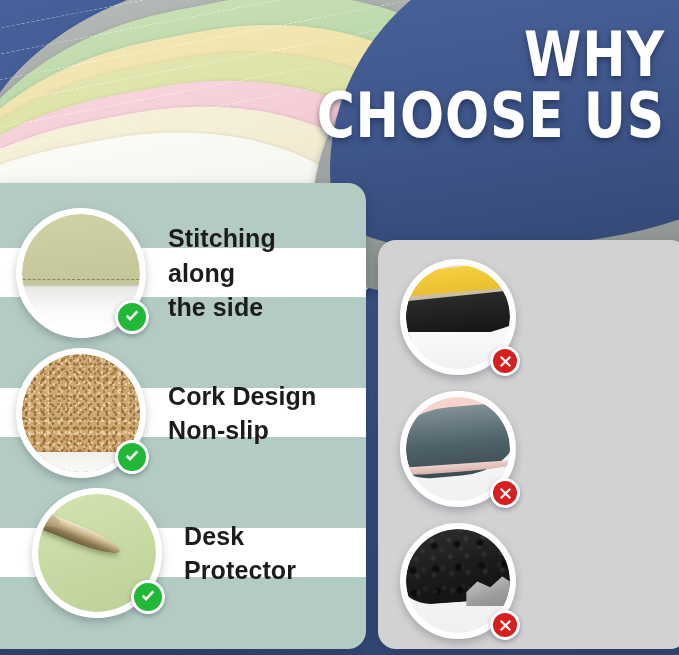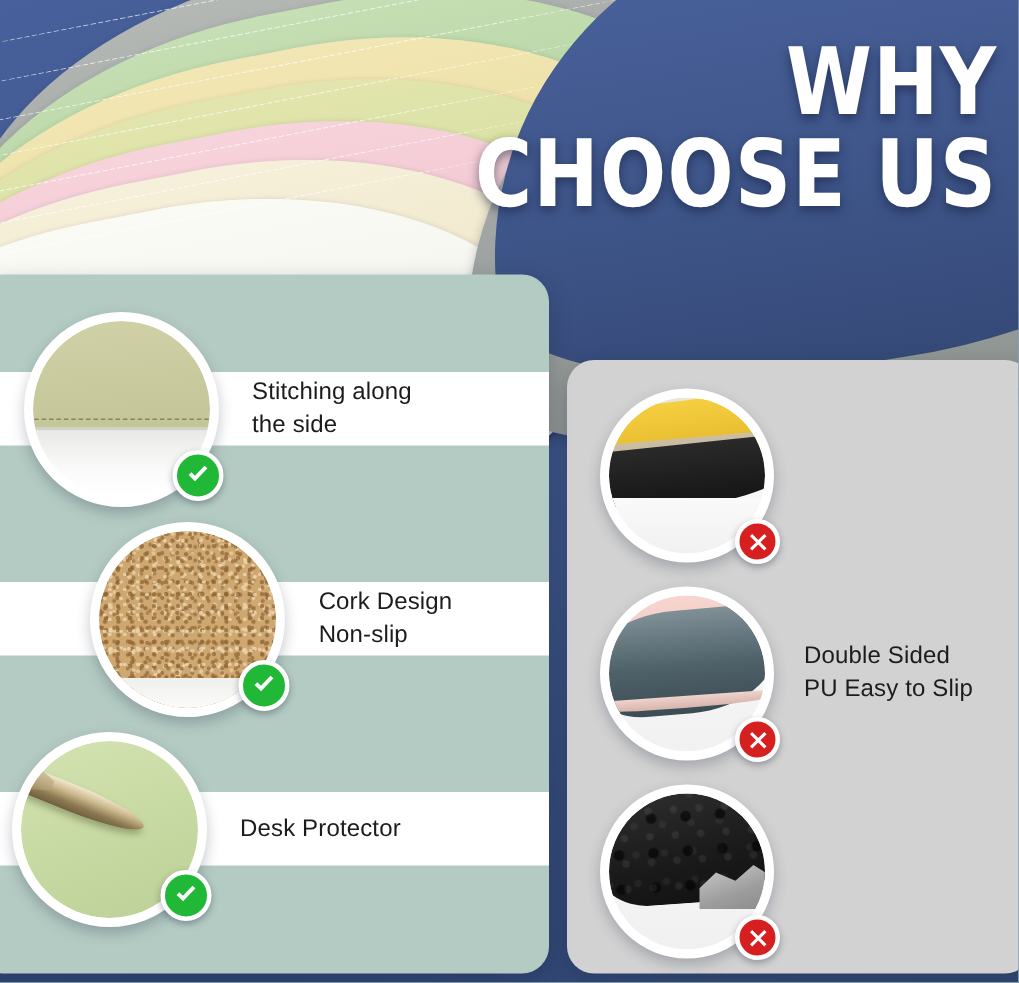--- a/index.html
+++ b/index.html
@@ -6,21 +6,21 @@
     margin: 0;
     padding: 0;
     background: #ffffff;
   }
   #stage {
     position: relative;
     width: 679px;
     height: 655px;
     overflow: hidden;
     font-family: "Liberation Sans", sans-serif;
-    background: #0c4a6e;
+    background: #0369a1;
   }
 
   
   .photo-bg {
     position: absolute;
     inset: 0;
     background:
       radial-gradient(ellipse 70% 55% at 86% 6%, #516aa3 0%, rgba(81,106,163,0) 62%),
       radial-gradient(ellipse 90% 70% at 20% 95%, #2f4473 0%, rgba(47,68,115,0) 65%),
       linear-gradient(160deg, #48609b 0%, #3d5488 45%, #344873 100%);
@@ -261,24 +261,25 @@
     box-shadow: 0 2px 5px rgba(20,30,50,0.35);
     box-sizing: border-box;
   }
   .badge svg { display: block; }
   .badge-yes { background: #22b837; }
   .badge-no  { background: #d62020; }
 
   
   .label {
     color: #1c1c1c;
-    font-size: 16px;
+    font-size: 25px;
     line-height: 1.38;
     letter-spacing: 0.1px;
     white-space: pre-line;
+    font-weight: bold;
   }
   .label-pros { margin-left: 22px; }
   .label-cons { margin-left: 20px; }
 </style>
 </head>
 <body>
 
 <div id="stage">
 
   <div class="photo-bg">
@@ -338,22 +339,20 @@
               <div class="edge"></div>
             </div>
           </div>
         </div>
         <div class="badge badge-no" style="width:30px; height:30px; right:-4px; bottom:-1px;">
           <svg width="15" height="15" viewBox="0 0 24 24" aria-hidden="true">
             <path d="M5.5 3.2 L12 9.7 L18.5 3.2 L20.8 5.5 L14.3 12 L20.8 18.5 L18.5 20.8 L12 14.3 L5.5 20.8 L3.2 18.5 L9.7 12 L3.2 5.5 Z" fill="#ffffff"></path>
           </svg>
         </div>
       </div>
-      <div class="label label-cons">Double Sided
-PU Easy to Slip</div>
     </div>
 
     <div class="row" style="left:22px; top:282px; width:270px; height:118px;">
       <div class="thumb-wrap">
         <div class="thumb" style="width:104px; height:104px;">
           <div class="thumb-inner">
             <div class="art-break">
               <div class="slab"></div>
               <div class="chip"></div>
             </div>
@@ -388,40 +387,40 @@
         <div class="badge badge-yes" style="width:34px; height:34px; right:-3px; bottom:4px;">
           <svg width="18" height="18" viewBox="0 0 24 24" aria-hidden="true">
             <path d="M20.4 5.6 L9.4 17.2 L3.7 11.6 L6.1 9.1 L9.3 12.3 L17.8 3.3 Z" fill="#ffffff"></path>
           </svg>
         </div>
       </div>
       <div class="label label-pros">Stitching along
 the side</div>
     </div>
 
-    <div class="row" style="left:32px; top:166px; width:330px; height:128px;justify-content:center;">
+    <div class="row" style="left:32px; top:166px; width:330px; height:128px;">
       <div class="thumb-wrap">
         <div class="thumb" style="width:118px; height:118px;">
           <div class="thumb-inner">
             <div class="art-cork">
               <div class="base"></div>
             </div>
           </div>
         </div>
         <div class="badge badge-yes" style="width:34px; height:34px; right:-3px; bottom:4px;">
           <svg width="18" height="18" viewBox="0 0 24 24" aria-hidden="true">
             <path d="M20.4 5.6 L9.4 17.2 L3.7 11.6 L6.1 9.1 L9.3 12.3 L17.8 3.3 Z" fill="#ffffff"></path>
           </svg>
         </div>
       </div>
       <div class="label label-pros">Cork Design
 Non-slip</div>
     </div>
 
-    <div class="row" style="left:24px; top:306px; width:330px; height:128px;align-items:center;">
+    <div class="row" style="left:48px; top:306px; width:330px; height:128px;align-items:center;">
       <div class="thumb-wrap">
         <div class="thumb" style="width:118px; height:118px;">
           <div class="thumb-inner">
             <div class="art-pen">
               <div class="nib"></div>
             </div>
           </div>
         </div>
         <div class="badge badge-yes" style="width:34px; height:34px; right:-3px; bottom:4px;">
           <svg width="18" height="18" viewBox="0 0 24 24" aria-hidden="true">

